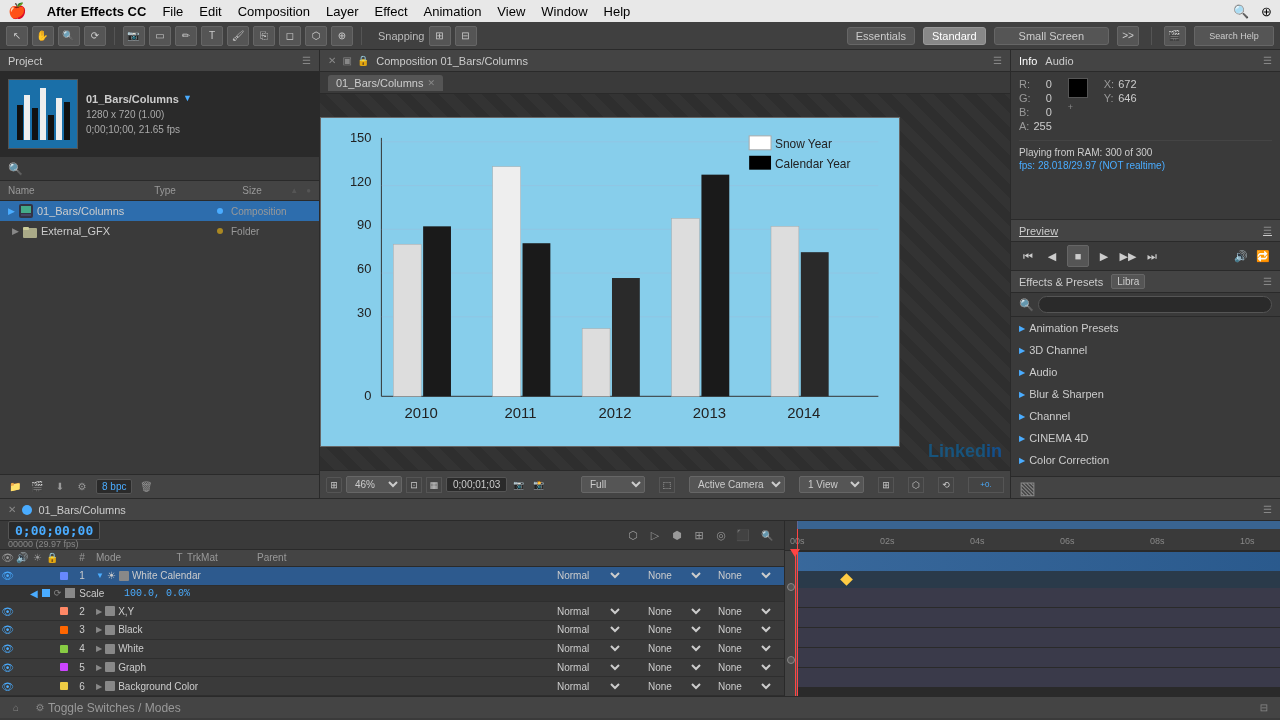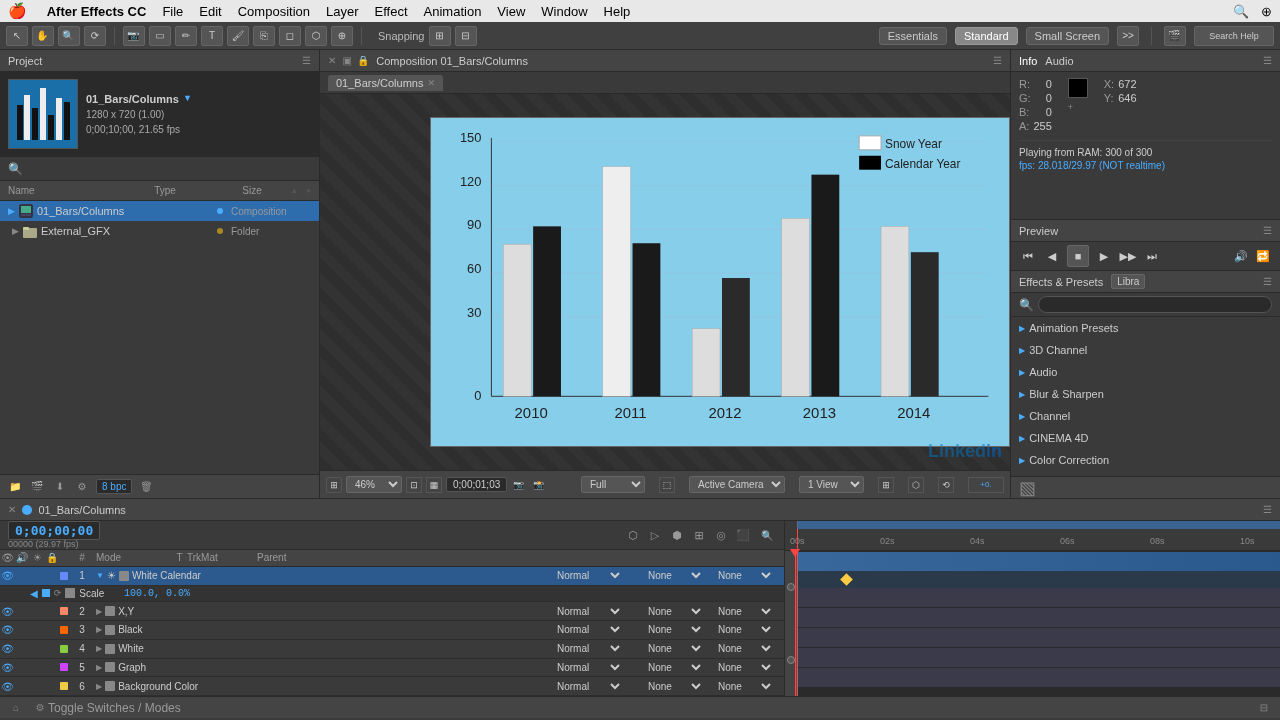--- a/index.html
+++ b/index.html
@@ -13,21 +13,21 @@
     .menu-bar-right { margin-left: auto; display: flex; gap: 12px; align-items: center; }
 
     
     .toolbar { width: 100%; height: 28px; background: #404040; border-bottom: 1px solid #2a2a2a; display: flex; align-items: center; padding: 0 6px; gap: 4px; }
     .toolbar-separator { width: 1px; height: 18px; background: #555; margin: 0 4px; }
     .toolbar-btn { width: 22px; height: 20px; background: #555; border: 1px solid #666; border-radius: 2px; cursor: pointer; display: flex; align-items: center; justify-content: center; font-size: 10px; color: #ccc; }
     .snapping-area { display: flex; align-items: center; gap: 4px; margin: 0 8px; font-size: 11px; color: #bbb; }
     .toolbar-right { margin-left: auto; display: flex; align-items: center; gap: 8px; }
     .essentials-btn { padding: 2px 8px; background: #555; border: 1px solid #666; border-radius: 3px; color: #ccc; font-size: 11px; cursor: pointer; }
     .standard-btn { padding: 2px 8px; background: #888; border: 1px solid #999; border-radius: 3px; color: #fff; font-size: 11px; cursor: pointer; }
-    .small-screen-btn { padding: 2px 8px; background: #555; border: 1px solid #666; border-radius: 3px; color: #ccc; font-size: 11px; cursor: pointer; }
+    .small-screen-btn { padding: 2px 24px; background: #555; border: 1px solid #666; border-radius: 3px; color: #ccc; font-size: 11px; cursor: pointer; }
 
     
     .left-panel { width: 320px; height: 100%; background: #3a3a3a; border-right: 1px solid #2a2a2a; display: flex; flex-direction: column; }
     .project-header { height: 22px; background: #444; border-bottom: 1px solid #2a2a2a; display: flex; align-items: center; padding: 0 8px; gap: 4px; font-size: 11px; color: #ccc; }
     .project-preview { height: 85px; background: #2a2a2a; display: flex; align-items: center; padding: 8px; gap: 8px; border-bottom: 1px solid #2a2a2a; }
     .preview-thumb { width: 70px; height: 70px; background: #1a6fa8; border: 1px solid #555; position: relative; overflow: hidden; flex-shrink: 0; }
     .preview-info { font-size: 10px; color: #aaa; line-height: 1.5; }
     .preview-info .comp-name { color: #ccc; font-size: 11px; font-weight: bold; display: flex; align-items: center; gap: 4px; }
     .project-search { height: 24px; background: #3a3a3a; border-bottom: 1px solid #2a2a2a; display: flex; align-items: center; padding: 0 8px; }
     .project-table-header { height: 20px; background: #444; border-bottom: 1px solid #2a2a2a; display: flex; align-items: center; padding: 0 8px; gap: 8px; font-size: 10px; color: #999; }
@@ -40,42 +40,42 @@
     .project-item .item-name { flex: 1; font-size: 11px; color: #ccc; }
     .project-item .item-type { width: 80px; font-size: 10px; color: #999; }
     .project-footer { height: 24px; background: #444; border-top: 1px solid #2a2a2a; display: flex; align-items: center; padding: 0 8px; gap: 6px; }
     .footer-btn { width: 16px; height: 16px; display: flex; align-items: center; justify-content: center; color: #999; font-size: 10px; cursor: pointer; }
     .bpc-indicator { background: #2a2a2a; border: 1px solid #555; border-radius: 2px; padding: 1px 5px; color: #4aacff; font-size: 10px; cursor: pointer; }
 
     
     .center-panel { flex: 1; display: flex; flex-direction: column; background: #3a3a3a; }
     .comp-header { height: 22px; background: #444; border-bottom: 1px solid #2a2a2a; display: flex; align-items: center; padding: 0 8px; gap: 6px; font-size: 11px; color: #ccc; }
     .comp-tab { padding: 2px 8px; background: #555; border-radius: 3px 3px 0 0; cursor: pointer; display: flex; align-items: center; gap: 4px; }
-    .comp-viewer { flex: 1; background: #ffffff; position: relative; display: flex; align-items: center; justify-content: flex-end; }
+    .comp-viewer { flex: 1; background: #ffffff; position: relative; display: flex; align-items: center; justify-content: flex-start; }
     .chart-container { width: 580px; height: 330px; background: #87ceeb; position: relative; border: 1px solid #666; }
     .comp-controls { height: 28px; background: #444; border-top: 1px solid #2a2a2a; display: flex; align-items: center; padding: 0 6px; gap: 4px; font-size: 10px; color: #ccc; }
     .zoom-select { background: #555; border: 1px solid #666; border-radius: 2px; padding: 1px 4px; color: #ccc; font-size: 10px; }
     .timecode { background: #2a2a2a; border: 1px solid #555; padding: 1px 6px; color: #ccc; font-size: 10px; border-radius: 2px; }
     .quality-select { background: #555; border: 1px solid #666; border-radius: 2px; padding: 1px 4px; color: #ccc; font-size: 10px; }
 
     
     .right-panel { width: 270px; background: #3a3a3a; border-left: 1px solid #2a2a2a; display: flex; flex-direction: column; }
     .info-panel { height: 170px; background: #3a3a3a; border-bottom: 1px solid #2a2a2a; }
     .info-header { height: 22px; background: #444; border-bottom: 1px solid #2a2a2a; display: flex; align-items: center; padding: 0 8px; gap: 8px; font-size: 11px; color: #ccc; }
     .info-header .tab { cursor: pointer; }
     .info-header .tab.active { color: #fff; }
     .info-content { padding: 6px 8px; }
     .info-row { display: flex; justify-content: space-between; margin-bottom: 2px; font-size: 11px; }
     .info-label { color: #999; }
     .info-value { color: #ccc; }
     .playing-text { color: #ccc; font-size: 10px; padding: 4px 8px; }
     .playing-fps { color: #4aacff; font-size: 10px; padding: 0 8px; }
 
     .preview-panel { border-bottom: 1px solid #2a2a2a; }
-    .panel-header { height: 22px; background: #444; border-bottom: 1px solid #2a2a2a; display: flex; align-items: center; padding: 0 8px; gap: 8px; font-size: 11px; color: #ccc; }
+    .panel-header { height: 22px; background: #444; border-bottom: 1px solid #2a2a2a; display: flex; align-items: center; padding: 0 8px; gap: 8px; font-size: 11px; color: #ccc; text-decoration: underline; }
     .preview-controls { height: 28px; display: flex; align-items: center; justify-content: center; gap: 6px; padding: 0 8px; background: #3a3a3a; }
     .preview-btn { width: 18px; height: 18px; display: flex; align-items: center; justify-content: center; color: #ccc; font-size: 11px; cursor: pointer; }
     .preview-btn.play { width: 22px; height: 22px; background: #555; border: 1px solid #666; border-radius: 2px; }
 
     .effects-panel { flex: 1; display: flex; flex-direction: column; overflow: hidden; }
     .effects-header { height: 22px; background: #444; border-bottom: 1px solid #2a2a2a; display: flex; align-items: center; padding: 0 8px; gap: 8px; font-size: 11px; color: #ccc; }
     .effects-search { height: 24px; background: #3a3a3a; border-bottom: 1px solid #2a2a2a; display: flex; align-items: center; padding: 0 8px; }
     .effects-search-box { width: 100%; background: #2a2a2a; border: 1px solid #555; border-radius: 10px; padding: 2px 8px; color: #ccc; font-size: 10px; outline: none; }
     .effects-list { flex: 1; overflow-y: auto; }
     .effects-item { height: 22px; display: flex; align-items: center; padding: 0 8px; gap: 4px; cursor: pointer; }

